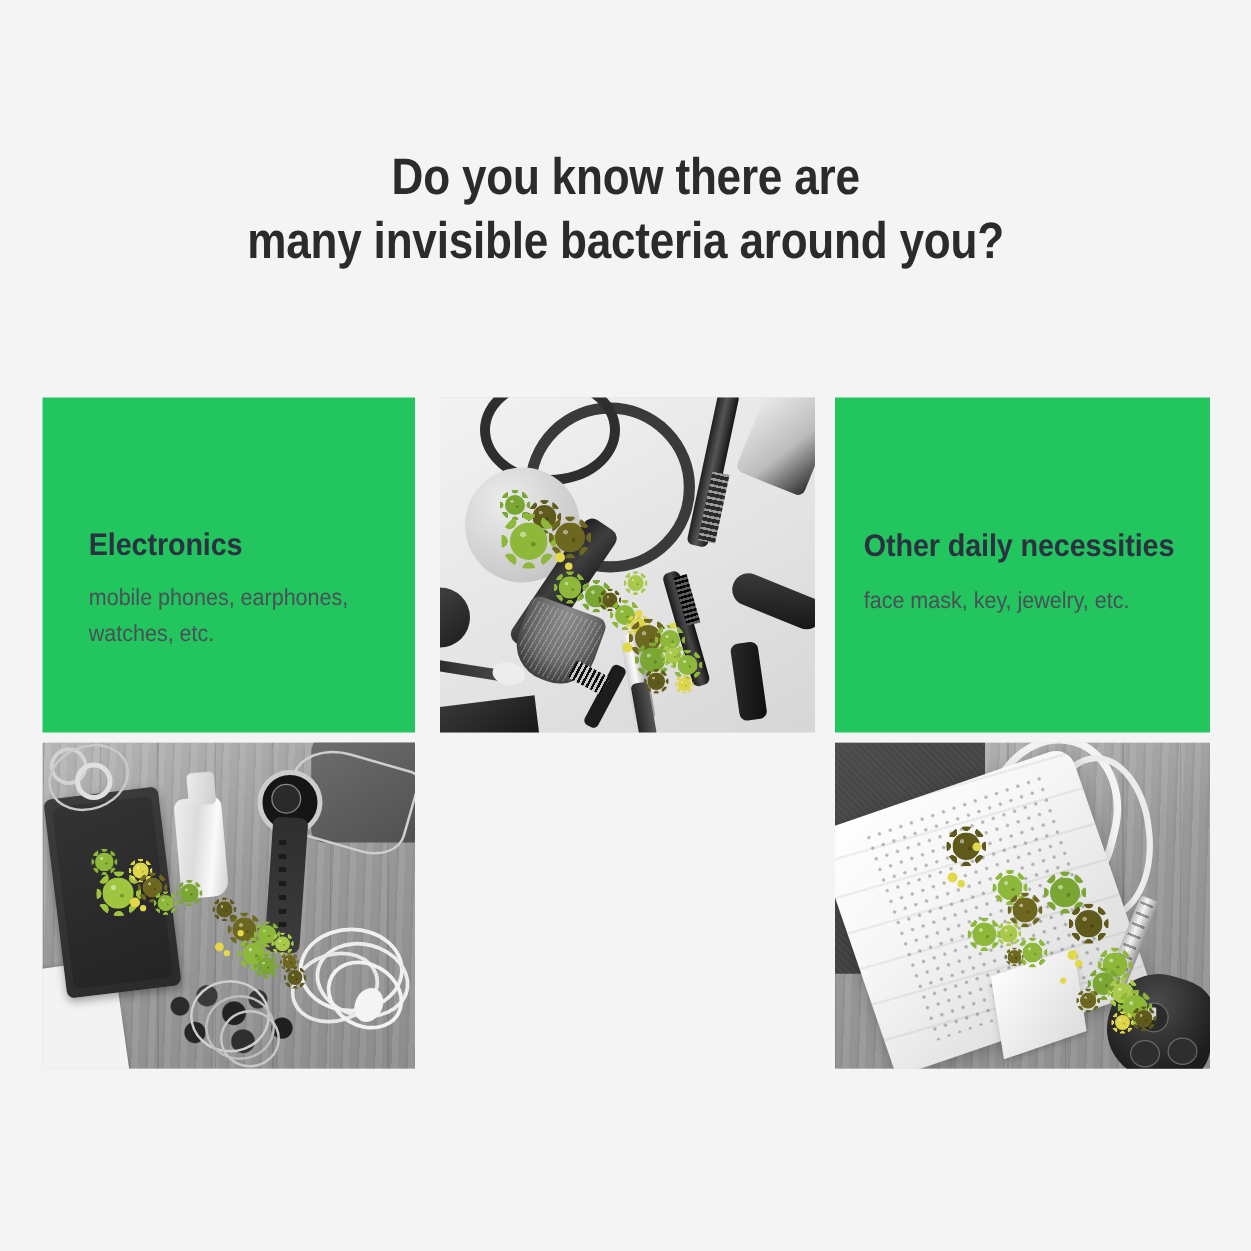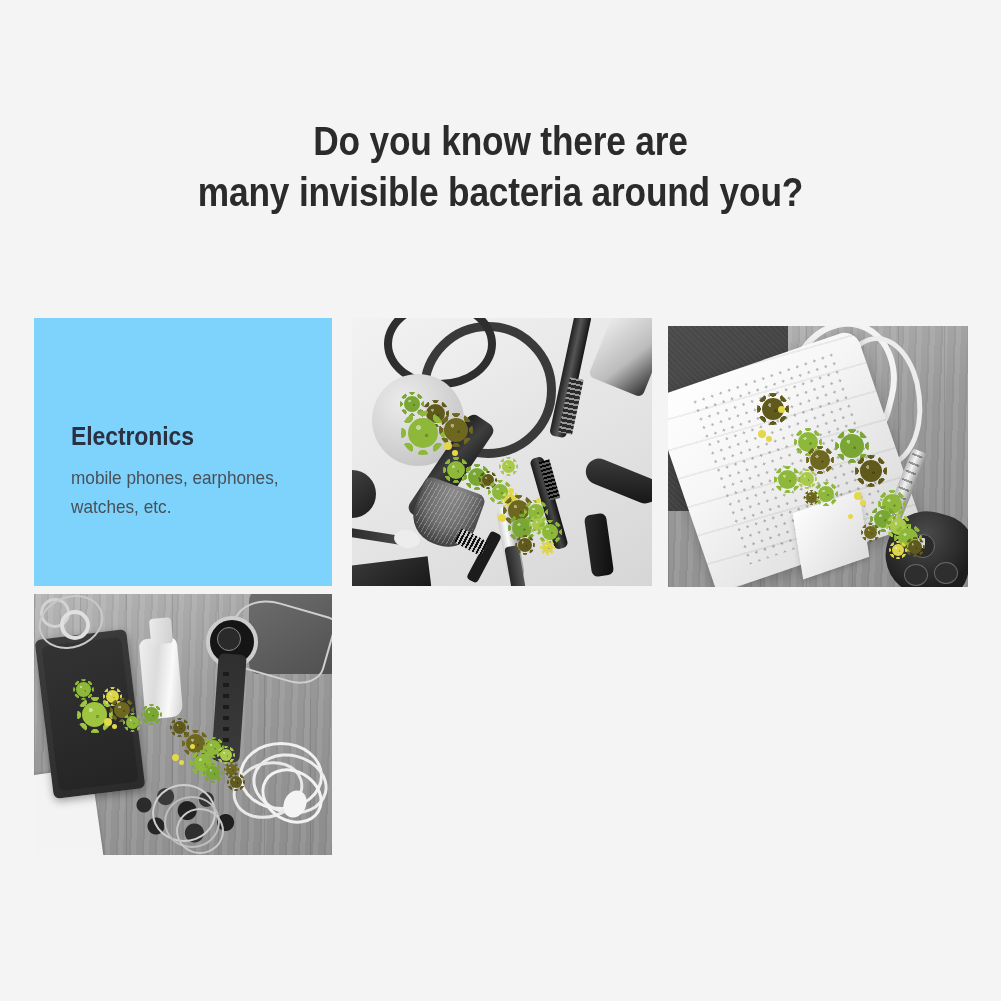--- a/index.html
+++ b/index.html
@@ -29,21 +29,21 @@
 
   
   .grid{position:absolute;left:0;top:0;width:1001px;height:1001px;}
 
   .col{position:absolute;}
   .col-left{left:34px;top:318px;width:298px;}
   .col-mid{left:352px;top:318px;width:300px;}
   .col-right{left:668px;top:318px;width:300px;}
 
   .card{
-    background:#7dd3fc;
+    background:#22c55e;
     box-sizing:border-box;
     position:relative;
     overflow:hidden;
   }
   .photo{
     position:relative;
     overflow:hidden;
     background:#dcdcdc;
   }
 
@@ -348,20 +348,24 @@
           <div class="speck" style="left:146px;top:196px;width:8px;height:8px;background:#e3d84a;"></div>
           <div class="speck" style="left:156px;top:170px;width:6px;height:6px;background:#e3d84a;"></div>
           <div class="speck" style="left:184px;top:180px;width:5px;height:5px;background:#e3d84a;"></div>
         </div>
       </div>
 
     </div>
 
     <div class="col col-right">
 
+      <div class="card card-right">
+        <div class="h">Other daily necessities</div>
+        <div class="p">face mask, key, jewelry, etc.</div>
+      </div>
 
       <div class="photo ph-right">
         <div class="scene">
           <div class="wood"></div>
           <div class="dark-cloth" style="left:0;top:0;width:120px;height:185px;right:auto;bottom:auto;"></div>
 
           <div class="obj" style="left:120px;top:-6px;width:96px;height:118px;border:6px solid #f3f3f3;border-radius:60% 58% 48% 52%;transform:rotate(14deg);"></div>
           <div class="obj" style="left:168px;top:10px;width:76px;height:122px;border:5px solid #ececec;border-radius:55% 50% 52% 48%;transform:rotate(-6deg);"></div>
 
           <div class="obj" style="left:10px;top:32px;width:216px;height:206px;background:linear-gradient(152deg,#ffffff 0%,#f6f6f6 38%,#e6e6e6 70%,#d9d9d9 100%);

